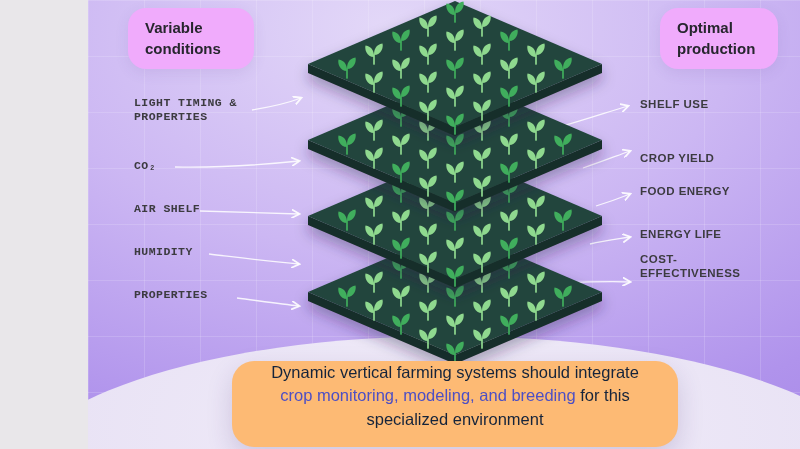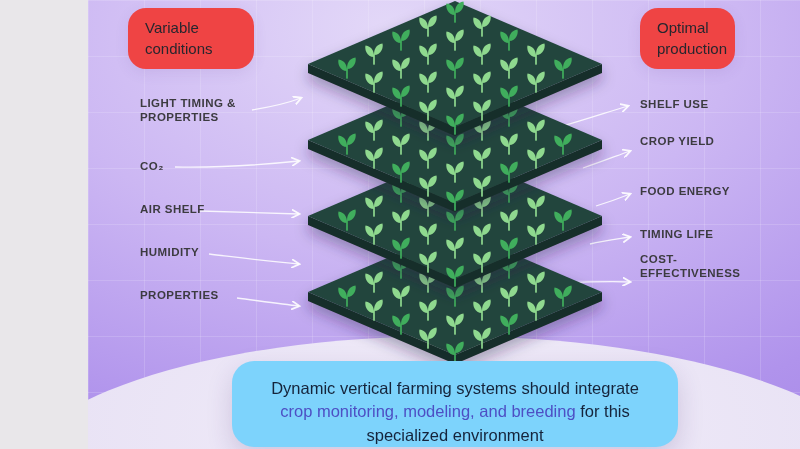--- a/index.html
+++ b/index.html
@@ -54,53 +54,53 @@
     position: absolute;
     left: 305px; top: 0;
     width: 300px; height: 380px;
     z-index: 3;
     overflow: visible;
   }
 
   .pill {
     position: absolute;
     z-index: 4;
-    background: #ef4444;
+    background: #f0abfc;
     border-radius: 18px;
     padding: 10px 17px;
     font-size: 15px;
-    font-weight: 400;
+    font-weight: 700;
     line-height: 1.38;
     color: #27262e;
     box-shadow: 0 4px 14px rgba(90,60,150,.10);
   }
   .pill-left { left: 128px; top: 8px; width: 126px; }
-  .pill-right { left: 640px; top: 8px; width: 95px; }
+  .pill-right { left: 660px; top: 8px; width: 118px; }
 
   .cond-label, .prod-label {
     position: absolute;
     z-index: 4;
     font-size: 11.5px;
     font-weight: 600;
     letter-spacing: .45px;
     line-height: 1.25;
     color: #3c3b40;
   }
-  .cond-label { left: 140px; max-width: 116px; }
+  .cond-label { left: 134px; max-width: 116px; font-family: Liberation Mono, monospace; }
   .prod-label { left: 640px; max-width: 126px; }
 
   .caption-card {
     position: absolute;
     left: 232px; top: 361px;
     width: 446px; height: 86px;
-    background: #7dd3fc;
+    background: #fdba74;
     border-radius: 22px;
     z-index: 6;
     display: flex;
-    align-items: flex-end;
+    align-items: flex-start;
     justify-content: center;
     box-shadow: 0 10px 26px rgba(60,40,110,.18);
   }
   .caption-text {
     max-width: 368px;
     text-align: center;
     font-size: 16.5px;
     font-weight: 500;
     line-height: 1.42;
     color: #15243b;
@@ -273,23 +273,23 @@
   <div>
     <div class="cond-label" style="top:96px">LIGHT TIMING &amp; PROPERTIES</div>
     <div class="cond-label" style="top:159px">CO₂</div>
     <div class="cond-label" style="top:202px">AIR SHELF</div>
     <div class="cond-label" style="top:245px">HUMIDITY</div>
     <div class="cond-label" style="top:288px">PROPERTIES</div>
   </div>
 
   <div>
     <div class="prod-label" style="top:97px">SHELF USE</div>
-    <div class="prod-label" style="top:134px">CROP YIELD</div>
+    <div class="prod-label" style="top:151px">CROP YIELD</div>
     <div class="prod-label" style="top:184px">FOOD ENERGY</div>
-    <div class="prod-label" style="top:227px">TIMING LIFE</div>
+    <div class="prod-label" style="top:227px">ENERGY LIFE</div>
     <div class="prod-label" style="top:252px">COST-EFFECTIVENESS</div>
   </div>
 
   <div class="caption-card">
     <p class="caption-text">
       <span>Dynamic vertical farming systems should integrate </span><span class="hl">crop monitoring, modeling, and breeding</span><span> for this specialized environment</span>
     </p>
   </div>
 
 </div>

